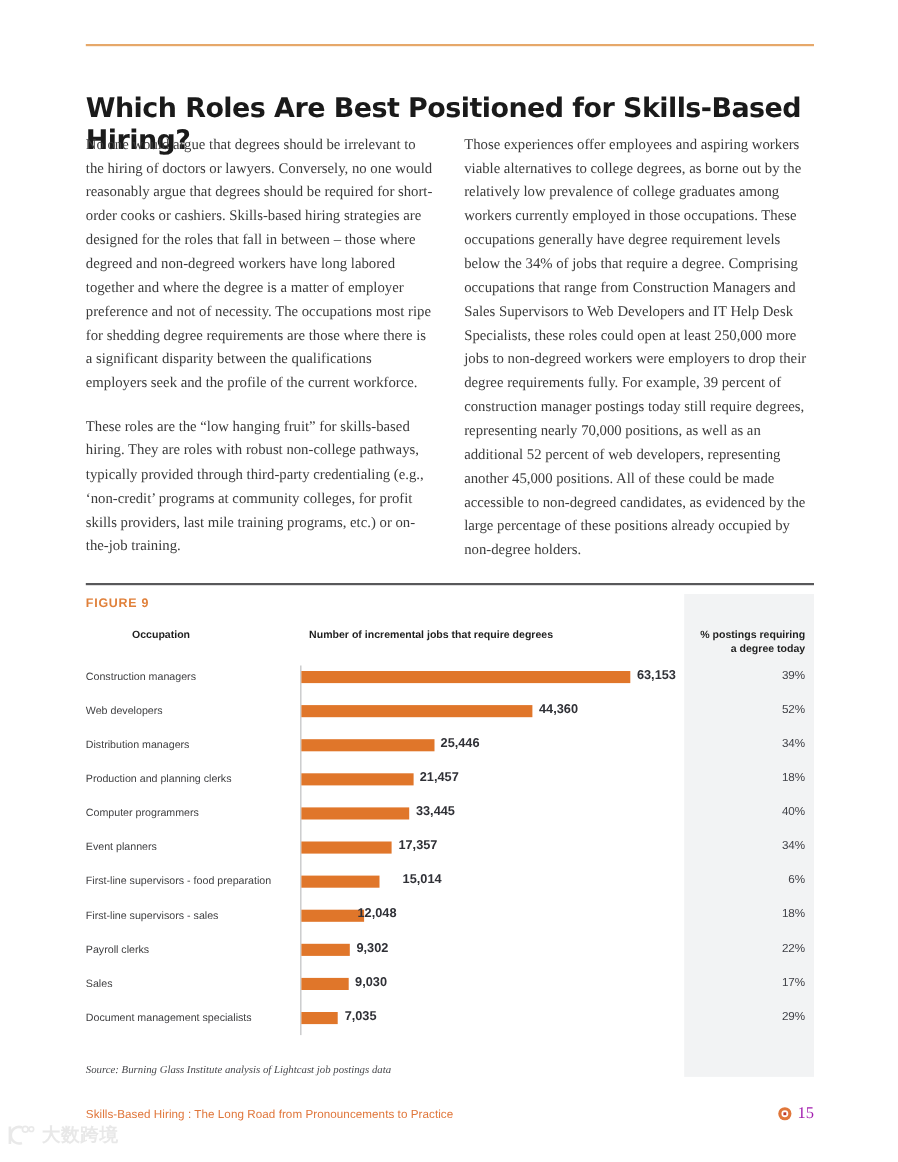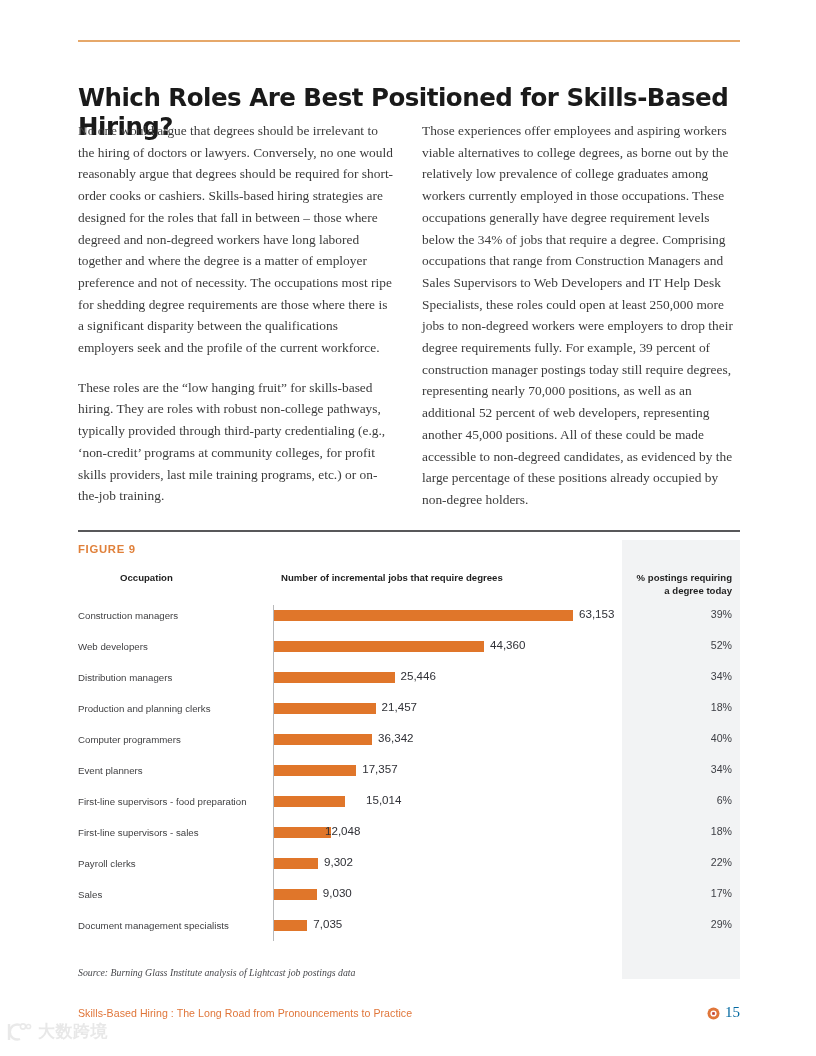--- a/index.html
+++ b/index.html
@@ -117,21 +117,21 @@
   }
   .bar {
     position: absolute;
     left: 196px; top: 6.5px; height: 11.5px;
     background: #e0762a;
   }
   .bar-value {
     position: absolute;
     top: 3.5px;
     font-size: 11.6px;
-    font-weight: 400;
+    font-weight: 700;
     color: #2f3036;
     white-space: nowrap;
   }
   .row-pct {
     position: absolute;
     left: 552px; top: 4.5px; width: 102px;
     text-align: right;
     font-size: 10.6px;
     color: #3f4046;
   }
@@ -158,21 +158,21 @@
     display: flex; align-items: center; gap: 5px;
   }
   .footer-mark {
     width: 13px; height: 13px;
     position: relative;
     display: inline-block;
   }
   .footer-num {
     font-size: 15px;
     font-weight: 400;
-    color: #0369a1;
+    color: #a21caf;
     font-family: "Liberation Serif", serif;
   }
 
   
   .watermark {
     position: absolute;
     left: 6px; top: 1020px;
     display: flex; align-items: center; gap: 5px;
     opacity: 0.42;
   }
@@ -234,21 +234,21 @@
     </div>
     <div class="row" style="top: 93px;">
       <div class="row-label">Production and planning clerks</div>
       <div class="bar" style="width: 101.6px; background: rgb(224, 118, 42);"></div>
       <div class="bar-value" style="left: 303.6px;">21,457</div>
       <div class="row-pct">18%</div>
     </div>
     <div class="row" style="top: 124px;">
       <div class="row-label">Computer programmers</div>
       <div class="bar" style="width: 98.1px; background: rgb(224, 118, 42);"></div>
-      <div class="bar-value" style="left: 300.1px;">36,342</div>
+      <div class="bar-value" style="left: 300.1px;">33,445</div>
       <div class="row-pct">40%</div>
     </div>
     <div class="row" style="top: 155px;">
       <div class="row-label">Event planners</div>
       <div class="bar" style="width: 82.2px; background: rgb(224, 118, 42);"></div>
       <div class="bar-value" style="left: 284.2px;">17,357</div>
       <div class="row-pct">34%</div>
     </div>
     <div class="row" style="top: 186px;">
       <div class="row-label">First-line supervisors - food preparation</div>

